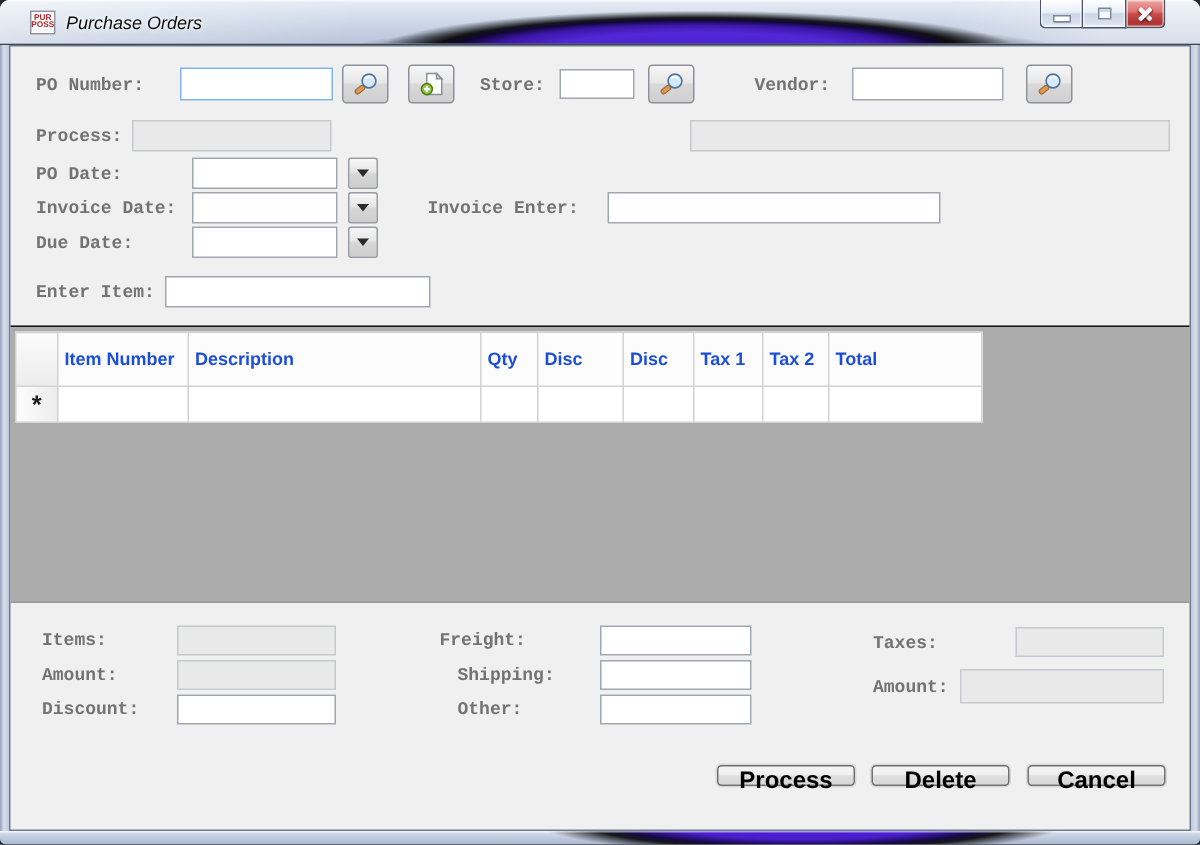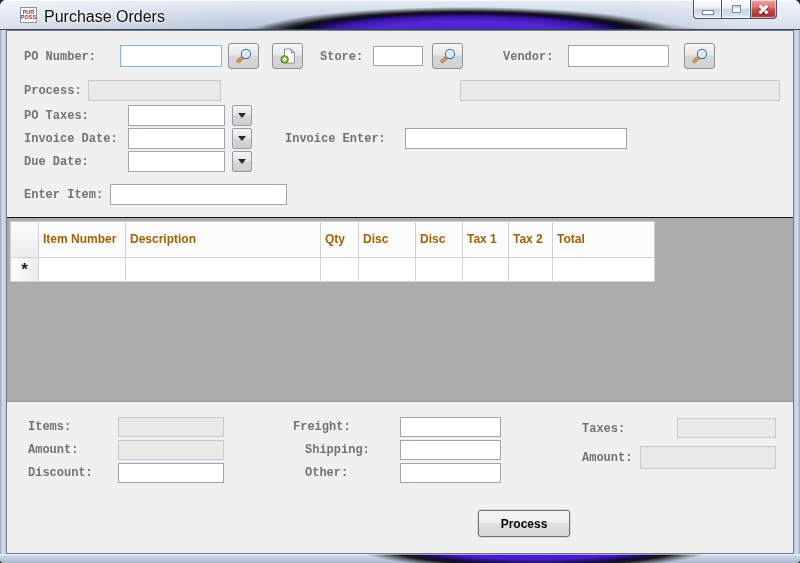--- a/index.html
+++ b/index.html
@@ -11,21 +11,21 @@
     background:
       radial-gradient(ellipse 238px 30px at 465px 34px, #4a1ecf 0%, #5227d6 42%, #3b16a6 58%, #12073a 68%, rgba(5,5,8,.92) 74%, rgba(5,5,8,0) 90%),
       radial-gradient(ellipse 300px 26px at 470px 36px, rgba(0,0,0,.8) 52%, rgba(0,0,0,0) 82%),
       linear-gradient(115deg, rgba(255,255,255,.5) 0%, rgba(255,255,255,0) 30%, rgba(255,255,255,0) 78%, rgba(255,255,255,.45) 92%),
       linear-gradient(to bottom, #e6ecf5 0%, #ccd6e7 55%, #b9c5da 100%);
     border-bottom:1px solid #3c4454;border-radius:6px 6px 0 0;}
   .titlebar::before{content:"";position:absolute;top:0;left:0;right:0;height:1px;background:rgba(255,255,255,.65);}
   .app-icon{position:absolute;left:20px;top:7px;width:17px;height:16px;background:#fafafa;border:1px solid #90959c;
     display:flex;flex-direction:column;justify-content:center;align-items:center;line-height:5px;}
   .app-icon span{font-size:5.5px;font-weight:bold;color:#b3282e;letter-spacing:0;display:block;}
-  .title{position:absolute;left:44px;top:8px;font-size:16px;color:#0c0c0c;text-shadow:0 0 4px rgba(255,255,255,.95),0 0 2px rgba(255,255,255,.9);}
+  .title{position:absolute;left:44px;top:8px;font-size:12px;color:#0c0c0c;text-shadow:0 0 4px rgba(255,255,255,.95),0 0 2px rgba(255,255,255,.9);font-style:italic;}
   .caption-buttons{position:absolute;left:693px;top:0;display:flex;}
   .cap-btn{height:19px;border:1px solid #4a5468;border-top:none;box-shadow:inset 0 0 0 1px rgba(255,255,255,.55);
     display:flex;align-items:center;justify-content:center;cursor:default;}
   .cap-btn.min{width:29px;border-radius:0 0 0 4px;
     background:linear-gradient(to bottom,#fdfeff 0%,#e9eff7 45%,#ccd6e5 52%,#d8e0ed 85%,#ecf1f8 100%);}
   .cap-btn.max{width:29px;border-left:none;
     background:linear-gradient(to bottom,#fdfeff 0%,#e9eff7 45%,#ccd6e5 52%,#d8e0ed 85%,#ecf1f8 100%);}
   .cap-btn.close{width:26px;border-left:none;border-radius:0 0 4px 0;
     background:linear-gradient(to bottom,#eda5a2 0%,#dd7472 42%,#c84d4c 52%,#ac3435 85%,#bf4a45 100%);}
   .min-glyph{width:10px;height:3px;background:#fdfdfd;box-shadow:0 0 0 1px #7d8799,0 1px 1px rgba(0,0,0,.35);margin-top:6px;}
@@ -57,29 +57,29 @@
   .dd-btn{position:absolute;width:20px;height:21px;border:1px solid #979ca3;border-radius:2px;padding:0;
     background:linear-gradient(to bottom,#f6f6f6 0%,#e6e6e6 45%,#d7d7d7 52%,#cecece 100%);
     display:flex;align-items:center;justify-content:center;}
   .dd-tri{width:0;height:0;border-left:4px solid transparent;border-right:4px solid transparent;border-top:5px solid #2b2b2b;}
   
   .grid-panel{position:absolute;left:0;right:0;top:186px;height:185px;background:#acacac;
     border-top:1px solid #141414;border-bottom:1px solid #9a9a9a;}
   table.grid{position:absolute;left:3px;top:3px;border-collapse:collapse;table-layout:fixed;background:#fff;
     border:1px solid #ababab;}
   table.grid th{background:#fcfcfc;font-size:12px;font-weight:bold;text-align:left;padding:2px 4px;
-    border:1px solid #d2d2d2;height:36px;vertical-align:middle;line-height:1.15;color:#a16207;}
+    border:1px solid #d2d2d2;height:36px;vertical-align:middle;line-height:1.15;color:#1d4ed8;}
   table.grid td{background:#fff;border:1px solid #d2d2d2;height:24px;font-size:12px;padding:0 3px;}
   table.grid th.sel{background:linear-gradient(to bottom,#fbfbfb,#ededed);}
   table.grid td.sel{background:linear-gradient(to right,#fdfdfd,#ececec);text-align:center;font-size:17px;
     font-weight:bold;color:#1a1a1a;line-height:10px;}
   
-  .btn{position:absolute;width:92px;height:27px;border:1px solid #707070;border-radius:3px;
+  .btn{position:absolute;width:92px;height:14px;border:1px solid #707070;border-radius:3px;
     background:linear-gradient(to bottom,#f4f4f4 0%,#efefef 45%,#e0e0e0 52%,#d6d6d6 100%);
-    font-size:12px;font-weight:bold;color:#000;box-shadow:0 0 0 1px #d9d9d9;}
+    font-size:16px;font-weight:bold;color:#000;box-shadow:0 0 0 1px #d9d9d9;}
 </style>
 </head>
 <body>
 
 <div class="window">
 
   <div class="titlebar">
     <div class="app-icon">
       <span>PUR</span>
       <span>POSS</span>
@@ -137,21 +137,21 @@
         <rect x="1.6" y="10.2" width="7" height="3.2" rx="1.4" transform="rotate(-38 5 12)" fill="#d99a5b" stroke="#a66a2e" stroke-width="0.8"></rect>
         <circle cx="11" cy="6" r="4.6" fill="#d6e9fa" stroke="#51759e" stroke-width="1.1"></circle>
         <path d="M8.4 4.4 a3.5 3.5 0 0 1 5.2 -0.2" stroke="#ffffff" stroke-width="1.2" fill="none"></path>
       </svg>
     </button>
 
     <label class="lbl" style="left:17px;top:53px">Process:</label>
     <input class="tb disabled" style="left: 81px; top: 49px; width: 133px; height: 21px;" readonly="" value="">
     <input class="tb disabled" style="left: 453px; top: 49px; width: 320px; height: 21px;" readonly="" value="">
 
-    <label class="lbl" style="left:17px;top:78px">PO Taxes:</label>
+    <label class="lbl" style="left:17px;top:78px">PO Date:</label>
     <input class="tb" style="left: 121px; top: 74px; width: 97px; height: 21px;" value="">
     <button class="dd-btn" style="left:225px;top:74px">
       <span class="dd-tri"></span>
     </button>
 
     <label class="lbl" style="left:17px;top:101px">Invoice Date:</label>
     <input class="tb" style="left: 121px; top: 97px; width: 97px; height: 21px;" value="">
     <button class="dd-btn" style="left:225px;top:97px">
       <span class="dd-tri"></span>
     </button>
@@ -222,15 +222,17 @@
     <input class="tb" style="left: 393px; top: 409px; width: 101px; height: 20px;" value="">
     <label class="lbl" style="left:298px;top:435px">Other:</label>
     <input class="tb" style="left: 393px; top: 432px; width: 101px; height: 20px;" value="">
 
     <label class="lbl" style="left:575px;top:391px">Taxes:</label>
     <input class="tb disabled" style="left: 670px; top: 387px; width: 99px; height: 20px;" readonly="" value="">
     <label class="lbl" style="left:575px;top:420px">Amount:</label>
     <input class="tb disabled" style="left: 633px; top: 415px; width: 136px; height: 23px;" readonly="" value="">
 
     <button class="btn" style="left:471px;top:479px">Process</button>
+    <button class="btn" style="left:574px;top:479px">Delete</button>
+    <button class="btn" style="left:678px;top:479px">Cancel</button>
 
   </div>
 </div>
 
 </body></html>

